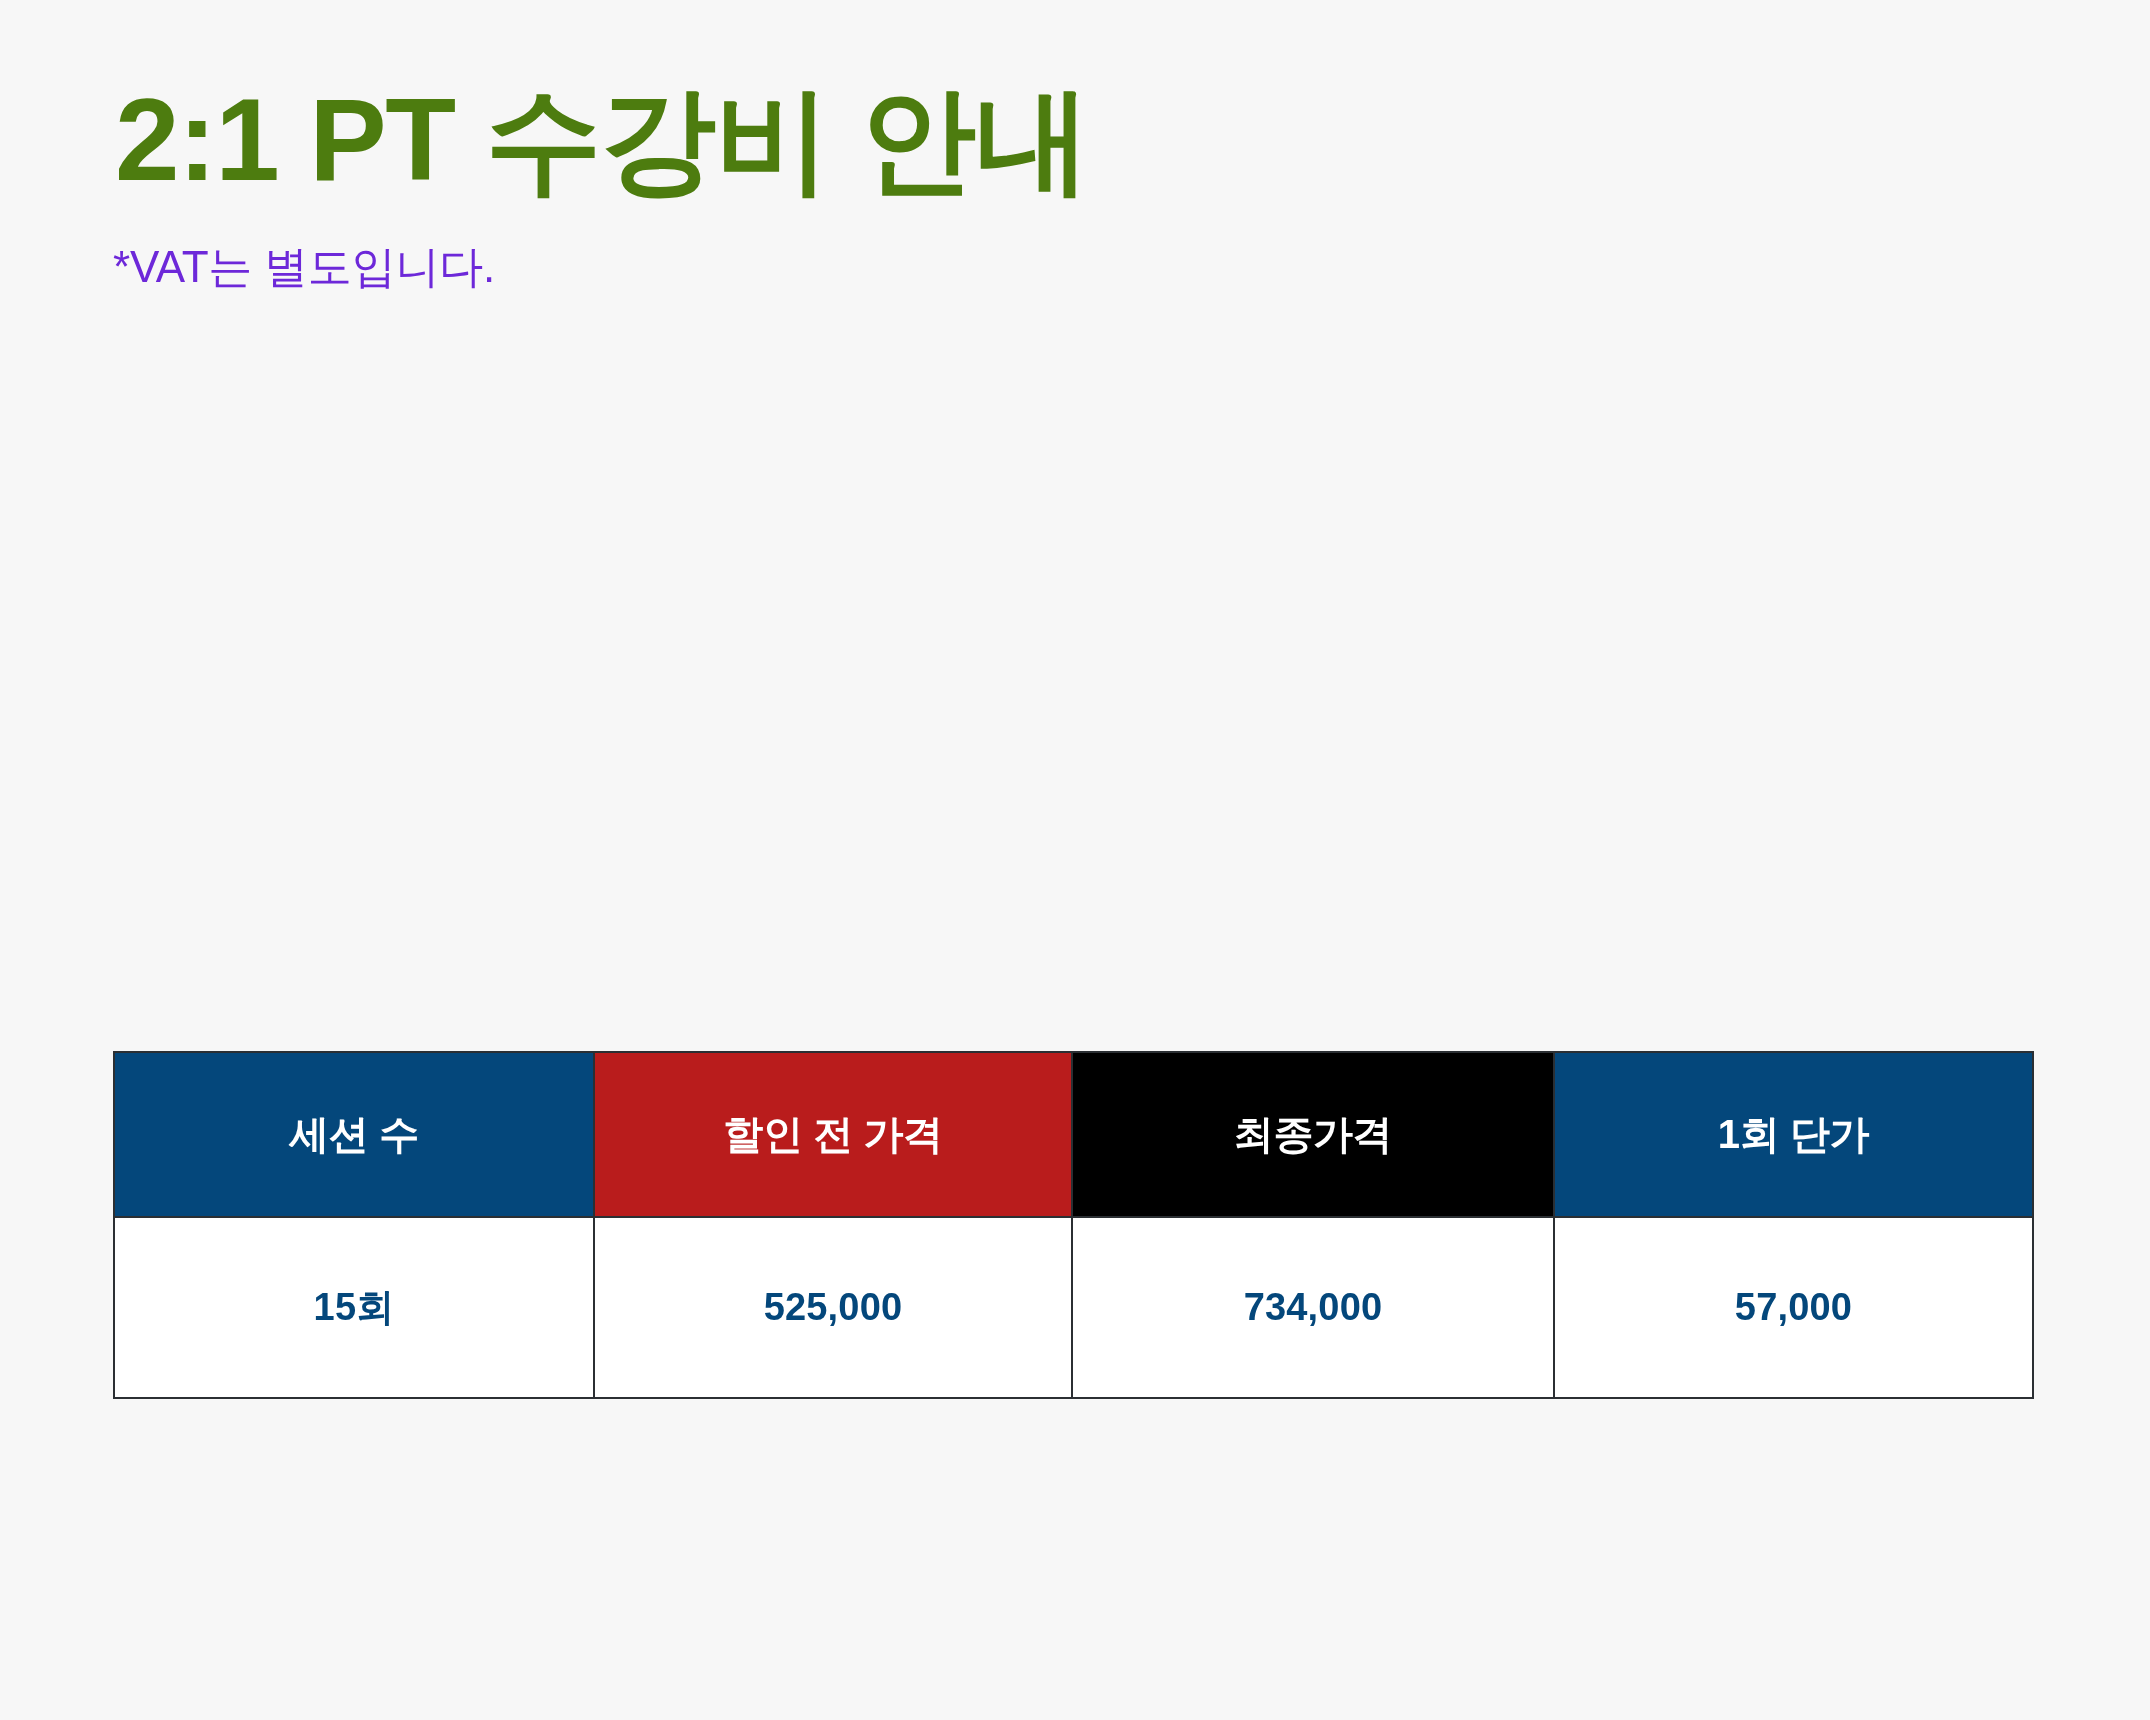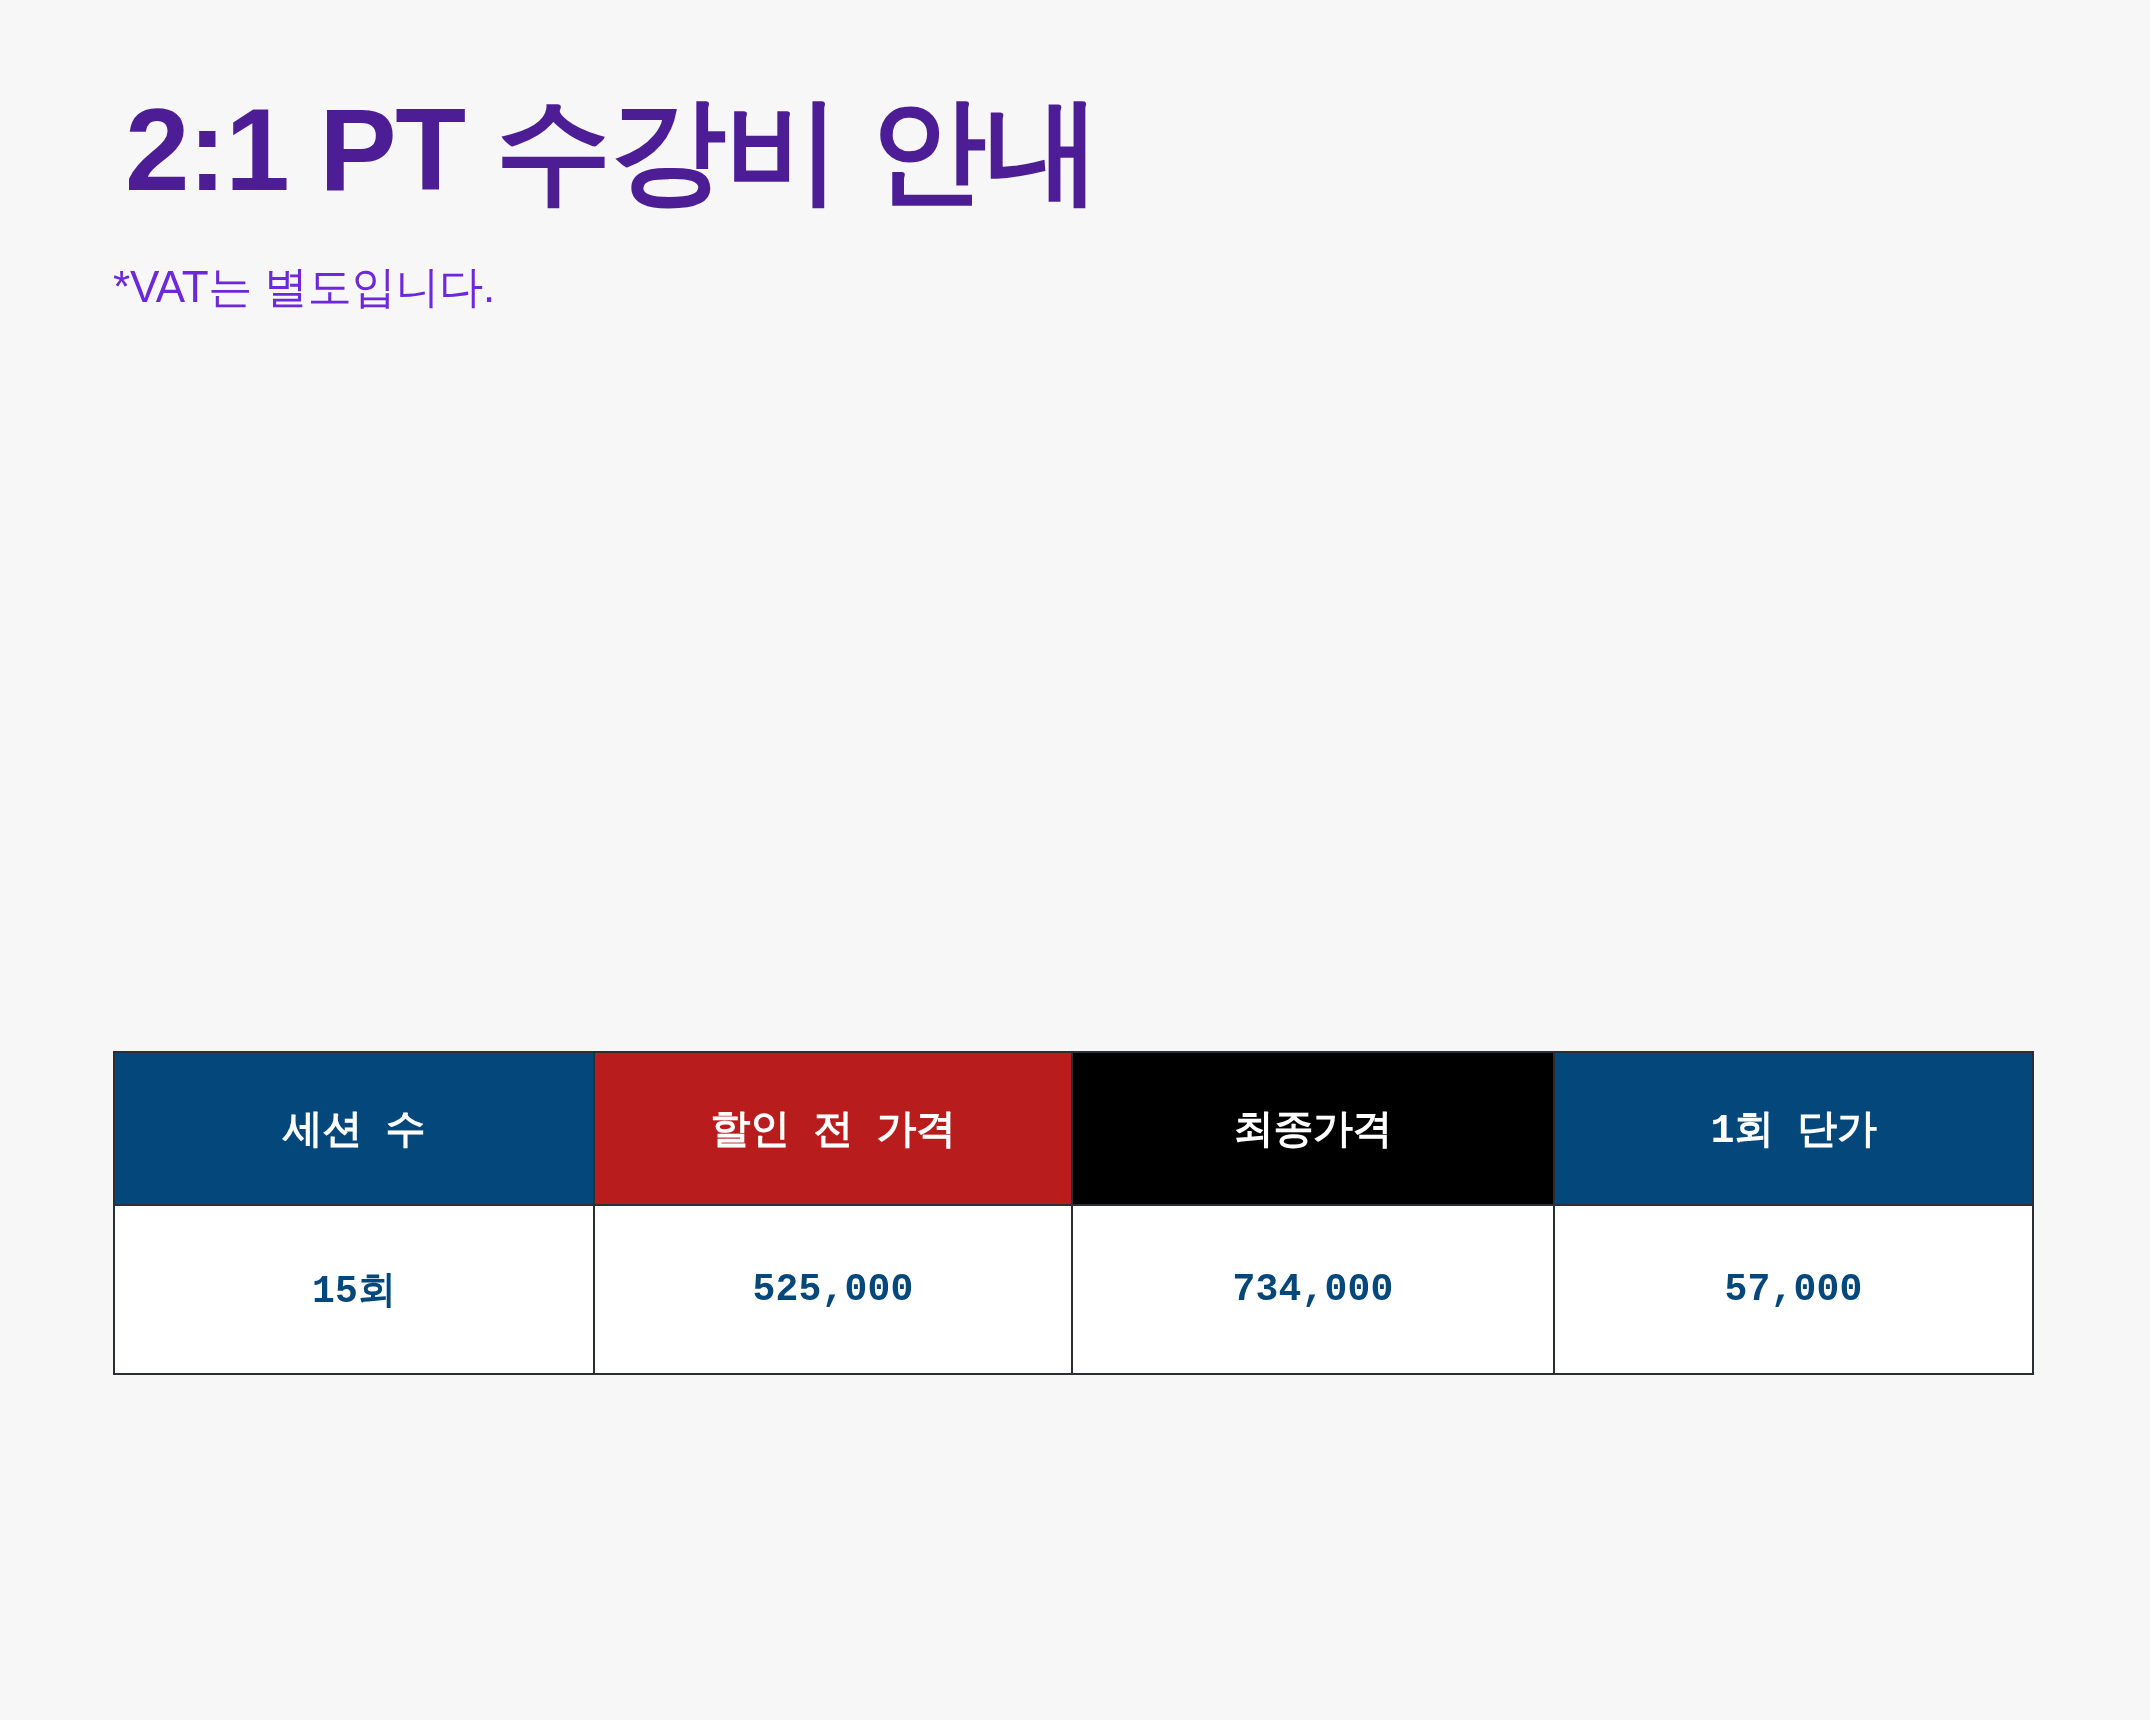--- a/index.html
+++ b/index.html
@@ -24,26 +24,26 @@
   }
 
   
   .header-block {
     position: absolute;
     left: 113px;
     top: 74px;
   }
 
   .page-title {
-    margin: 12px;
+    margin: 2px;
     font-size: 116px;
     line-height: 1.12;
     font-weight: 800;
     letter-spacing: -0.012em;
-    color: #4c1d95;
+    color: #4d7c0f;
     white-space: nowrap;
   }
 
   .page-subtitle {
     margin: 0;
     padding-top: 33px;
     font-size: 44px;
     line-height: 1.2;
     font-weight: 400;
     letter-spacing: -0.005em;
@@ -69,22 +69,21 @@
   table.pricing-table col.c-session  { width: 480px; }
   table.pricing-table col.c-before   { width: 478px; }
   table.pricing-table col.c-final    { width: 482px; }
   table.pricing-table col.c-unit     { width: 479px; }
 
   table.pricing-table th,
   table.pricing-table td {
     border: 2.6px solid #2B2F33;
     text-align: center;
     vertical-align: middle;
-    padding: 12px;
-    font-family: Liberation Mono, monospace;
+    padding: 18px;
   }
 
   table.pricing-table thead th {
     height: 127px;
     font-size: 40px;
     font-weight: 800;
     letter-spacing: -0.01em;
     color: #FFFFFF;
   }
 

